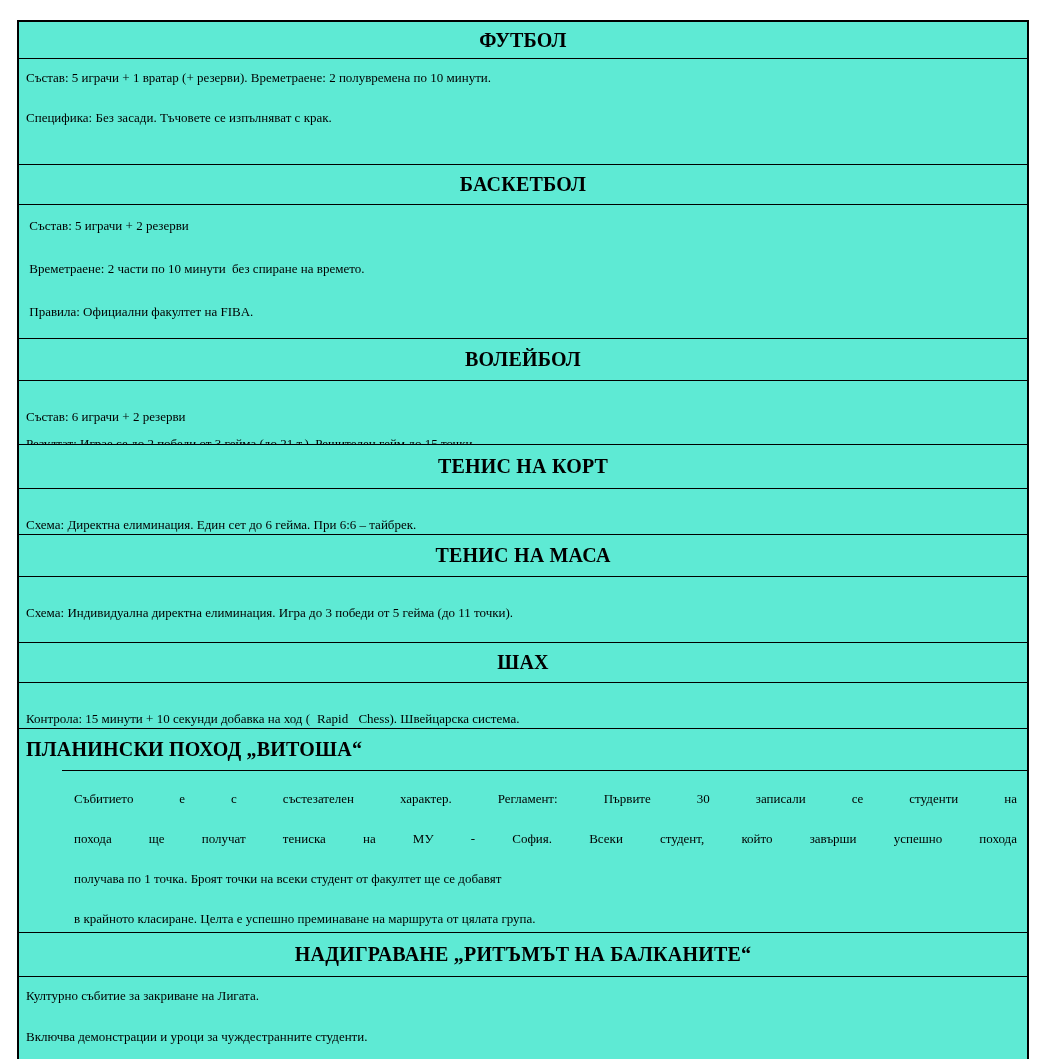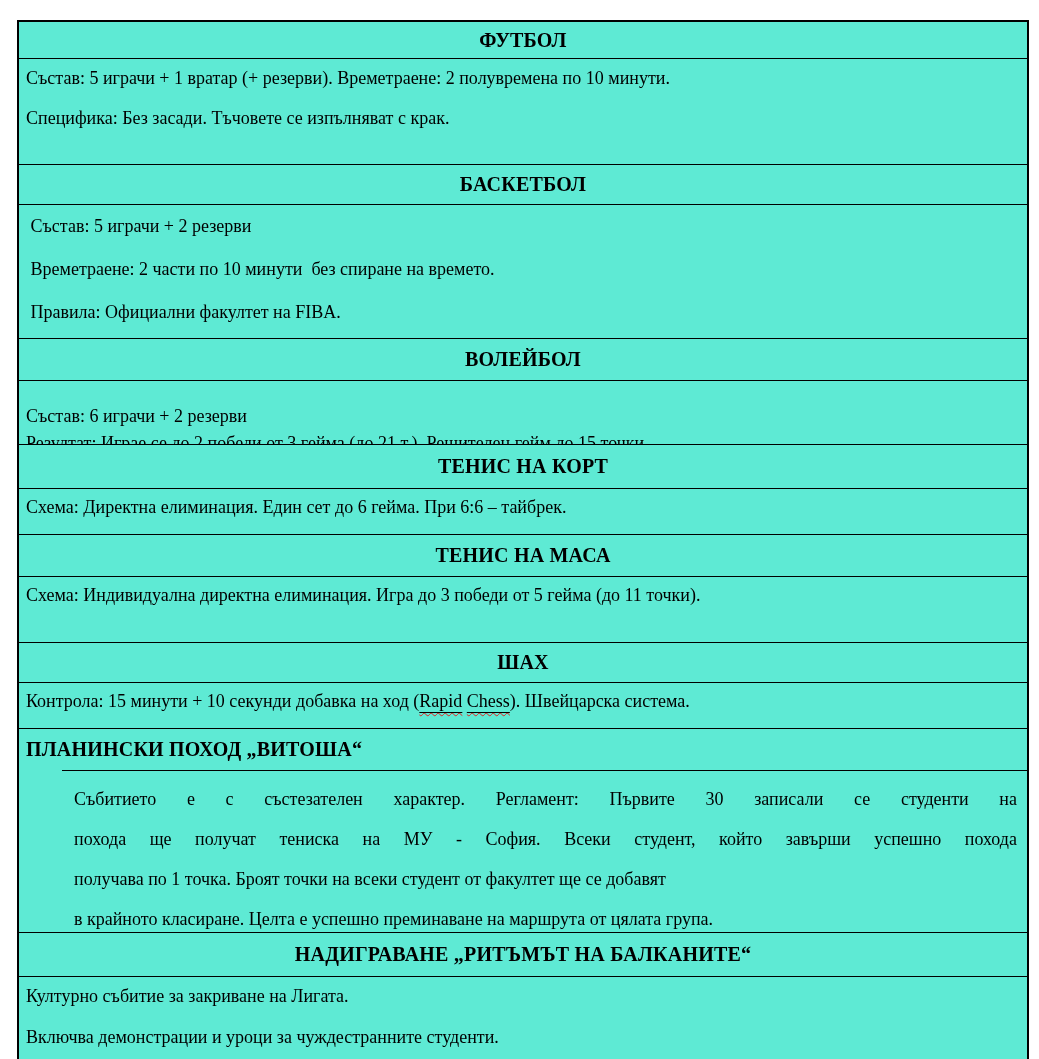--- a/index.html
+++ b/index.html
@@ -39,21 +39,21 @@
     text-align: center;
     letter-spacing: 0.2px;
   }
   .hdr.left {
     justify-content: flex-start;
     text-align: left;
     padding-left: 7px;
   }
 
   .body {
-    font-size: 18px;
+    font-size: 13px;
     padding: 0 8px 0 7px;
   }
   .para {
     margin: 0;
     white-space: pre-wrap;
     line-height: 26px;
   }
 
   
   .h36  { height: 36px; }
@@ -67,34 +67,35 @@
   .h134 { height: 134px; }
   .h162 { height: 162px; }
 
   
   .body-football   { padding-top: 6px; }
   .body-football   .para { margin-bottom: 14px; }
   .body-basketball { padding-top: 8px; }
   .body-basketball .para { margin-bottom: 17px; }
   .body-volleyball { padding-top: 22px; }
   .body-volleyball .para { line-height: 27px; }
-  .body-single     { padding-top: 5px; }
+  .body-single     { padding-top: 23px; }
   .body-hike       { padding: 8px 10px 0 12px; margin-left: 43px; }
   .body-hike .hline { line-height: 40px; }
   .body-hike .jline { text-align: justify; text-align-last: justify; }
   .body-dance      { padding-top: 6px; }
   .body-dance .para { margin-bottom: 15px; }
 
   
   .wavy {
     text-decoration-line: underline;
     text-decoration-style: wavy;
     text-decoration-color: #e02020;
     text-decoration-thickness: 1px;
     text-underline-offset: 5px;
+    margin-left: 7px;
   }
   .uline {
     text-decoration-line: underline;
     text-decoration-style: solid;
     text-decoration-color: #000000;
     text-decoration-thickness: 1px;
   }
 </style>
 </head>
 <body>

